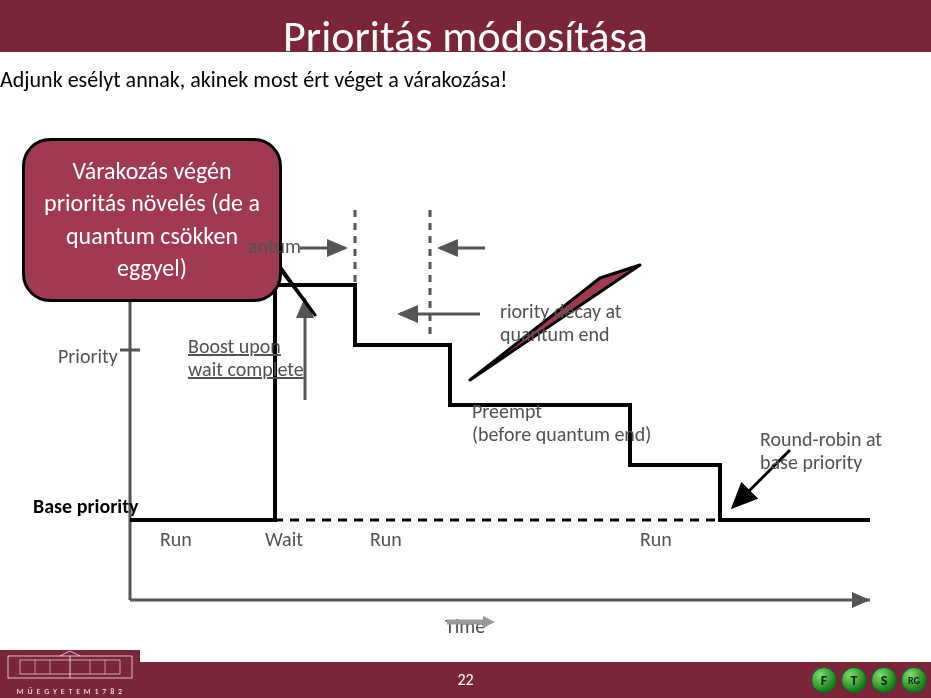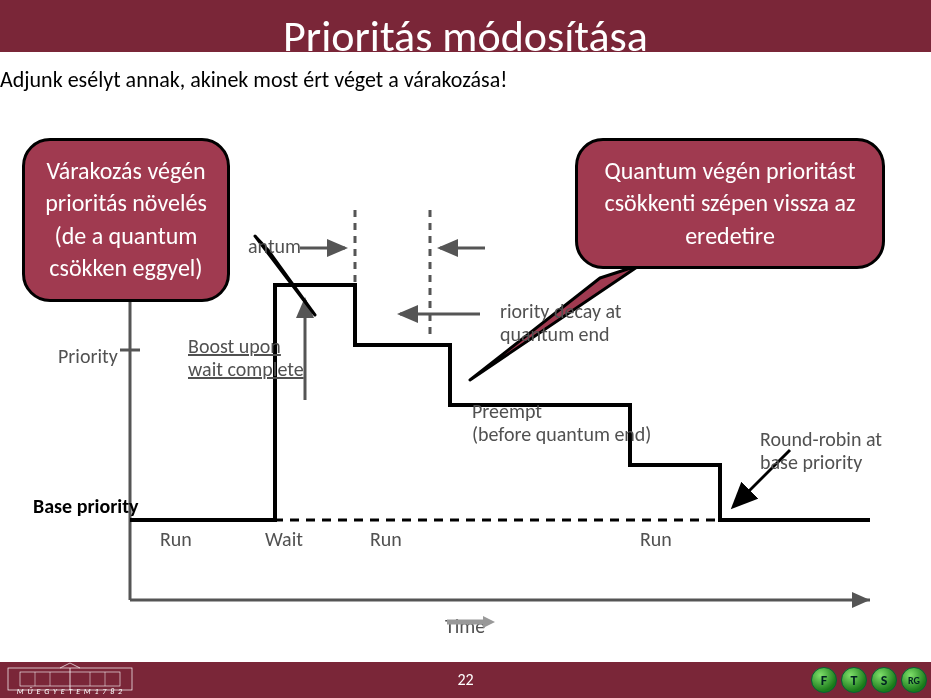--- a/index.html
+++ b/index.html
@@ -59,43 +59,42 @@
     line-height: 1.35;
     padding: 14px 18px;
   }
   .callout::after {
     content: "";
     position: absolute;
     width: 0; height: 0;
   }
   .callout-left {
     left: 22px; top: 18px;
-    width: 208px;
+    width: 260px;
   }
   .callout-right {
     left: 575px; top: 18px;
     width: 310px;
   }
   .footer {
     position: absolute;
     left: 0; bottom: 0;
     width: 100%;
     height: 36px;
     background: #7a2638;
     color: #fff;
     text-align: center;
     font-size: 16px;
     line-height: 36px;
   }
   .footer-left {
     position: absolute;
     left: 0; bottom: 0;
-    height: 36px;
+    height: 48px;
     width: 140px;
-    font-style: italic;
   }
   .footer-right {
     position: absolute;
     right: 4px; bottom: 2px;
     height: 32px;
     width: 120px;
     display: flex;
     gap: 4px;
     align-items: center;
     justify-content: flex-end;
@@ -155,21 +154,20 @@
     <line x1="480" y1="194" x2="400" y2="194" stroke="#555" stroke-width="3" marker-end="url(#arr)"></line>
 
     <line x1="790" y1="330" x2="735" y2="385" stroke="#000" stroke-width="3" marker-end="url(#arrB)"></line>
 
     <path d="M255,116 L315,195 L268,130 Z" fill="#a03a50" stroke="#000" stroke-width="3" stroke-linejoin="round"></path>
 
     <path d="M640,145 L470,260 L600,158 Z" fill="#a03a50" stroke="#000" stroke-width="3" stroke-linejoin="round"></path>
   </svg>
 
   <div class="callout callout-left">Várakozás végén prioritás növelés (de a quantum csökken eggyel)</div>
-  <div class="callout callout-right">Quantum végén prioritást csökkenti szépen vissza az eredetire</div>
 
   <div class="label" style="left:248px; top:115px;">antum</div>
   <div class="label" style="left:58px; top:225px;">Priority</div>
 
   <div class="label" style="left:188px; top:215px; text-align:left; width:130px;text-decoration:underline;">
     <span>Boost upon wait complete</span>
   </div>
 
   <div class="label" style="left:500px; top:180px;">
     <span>riority decay at</span><br>

